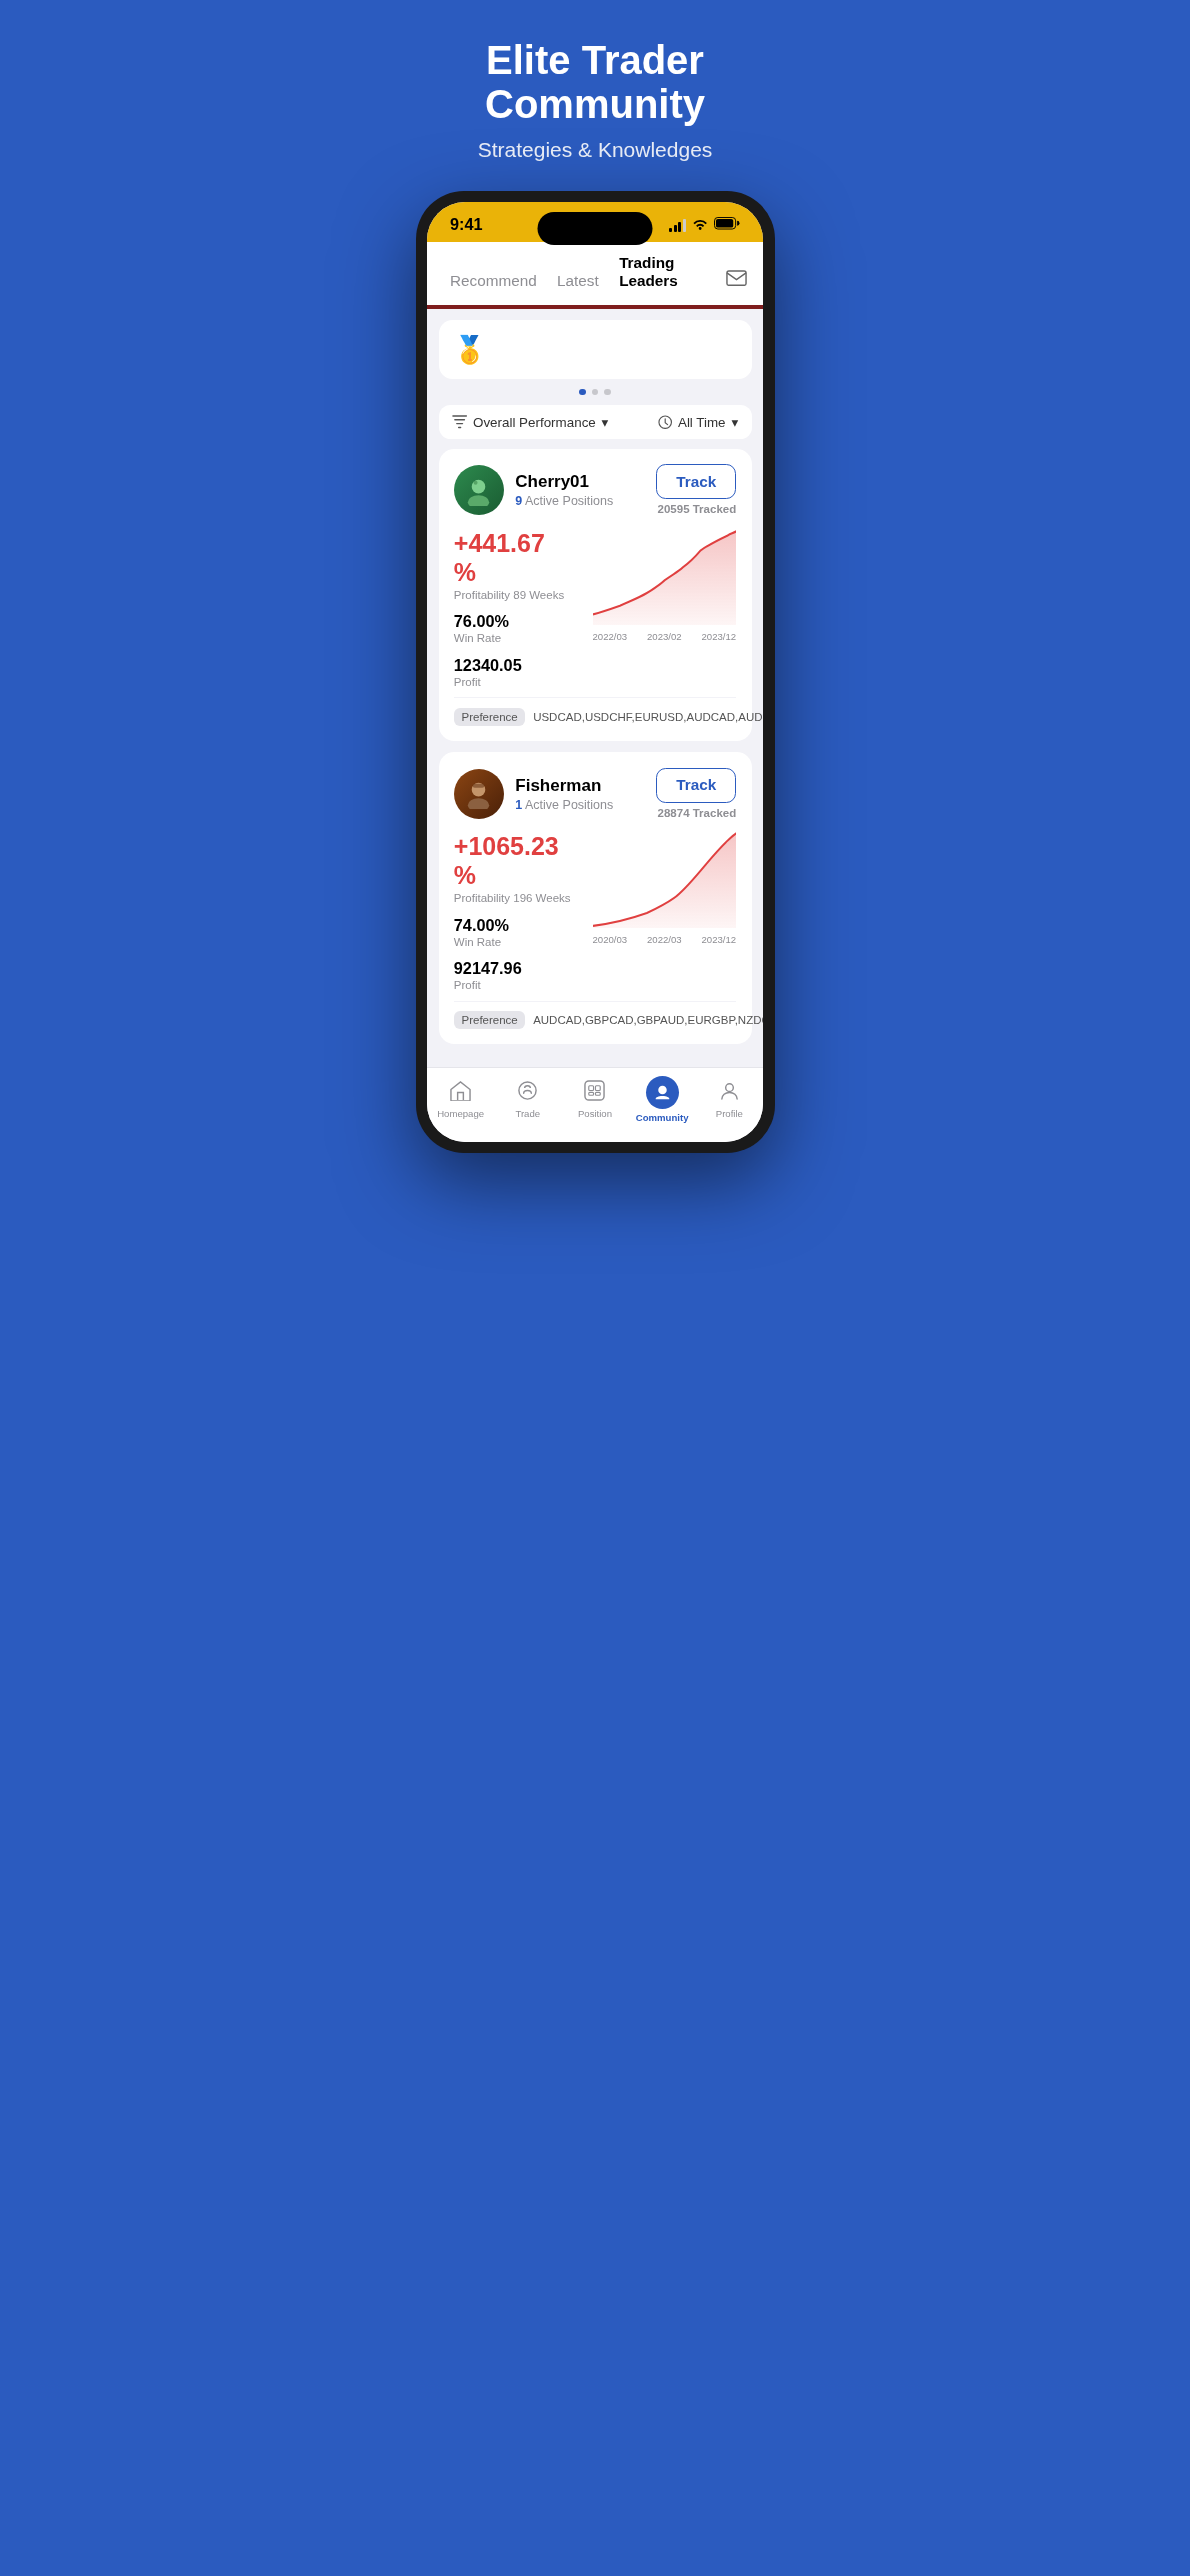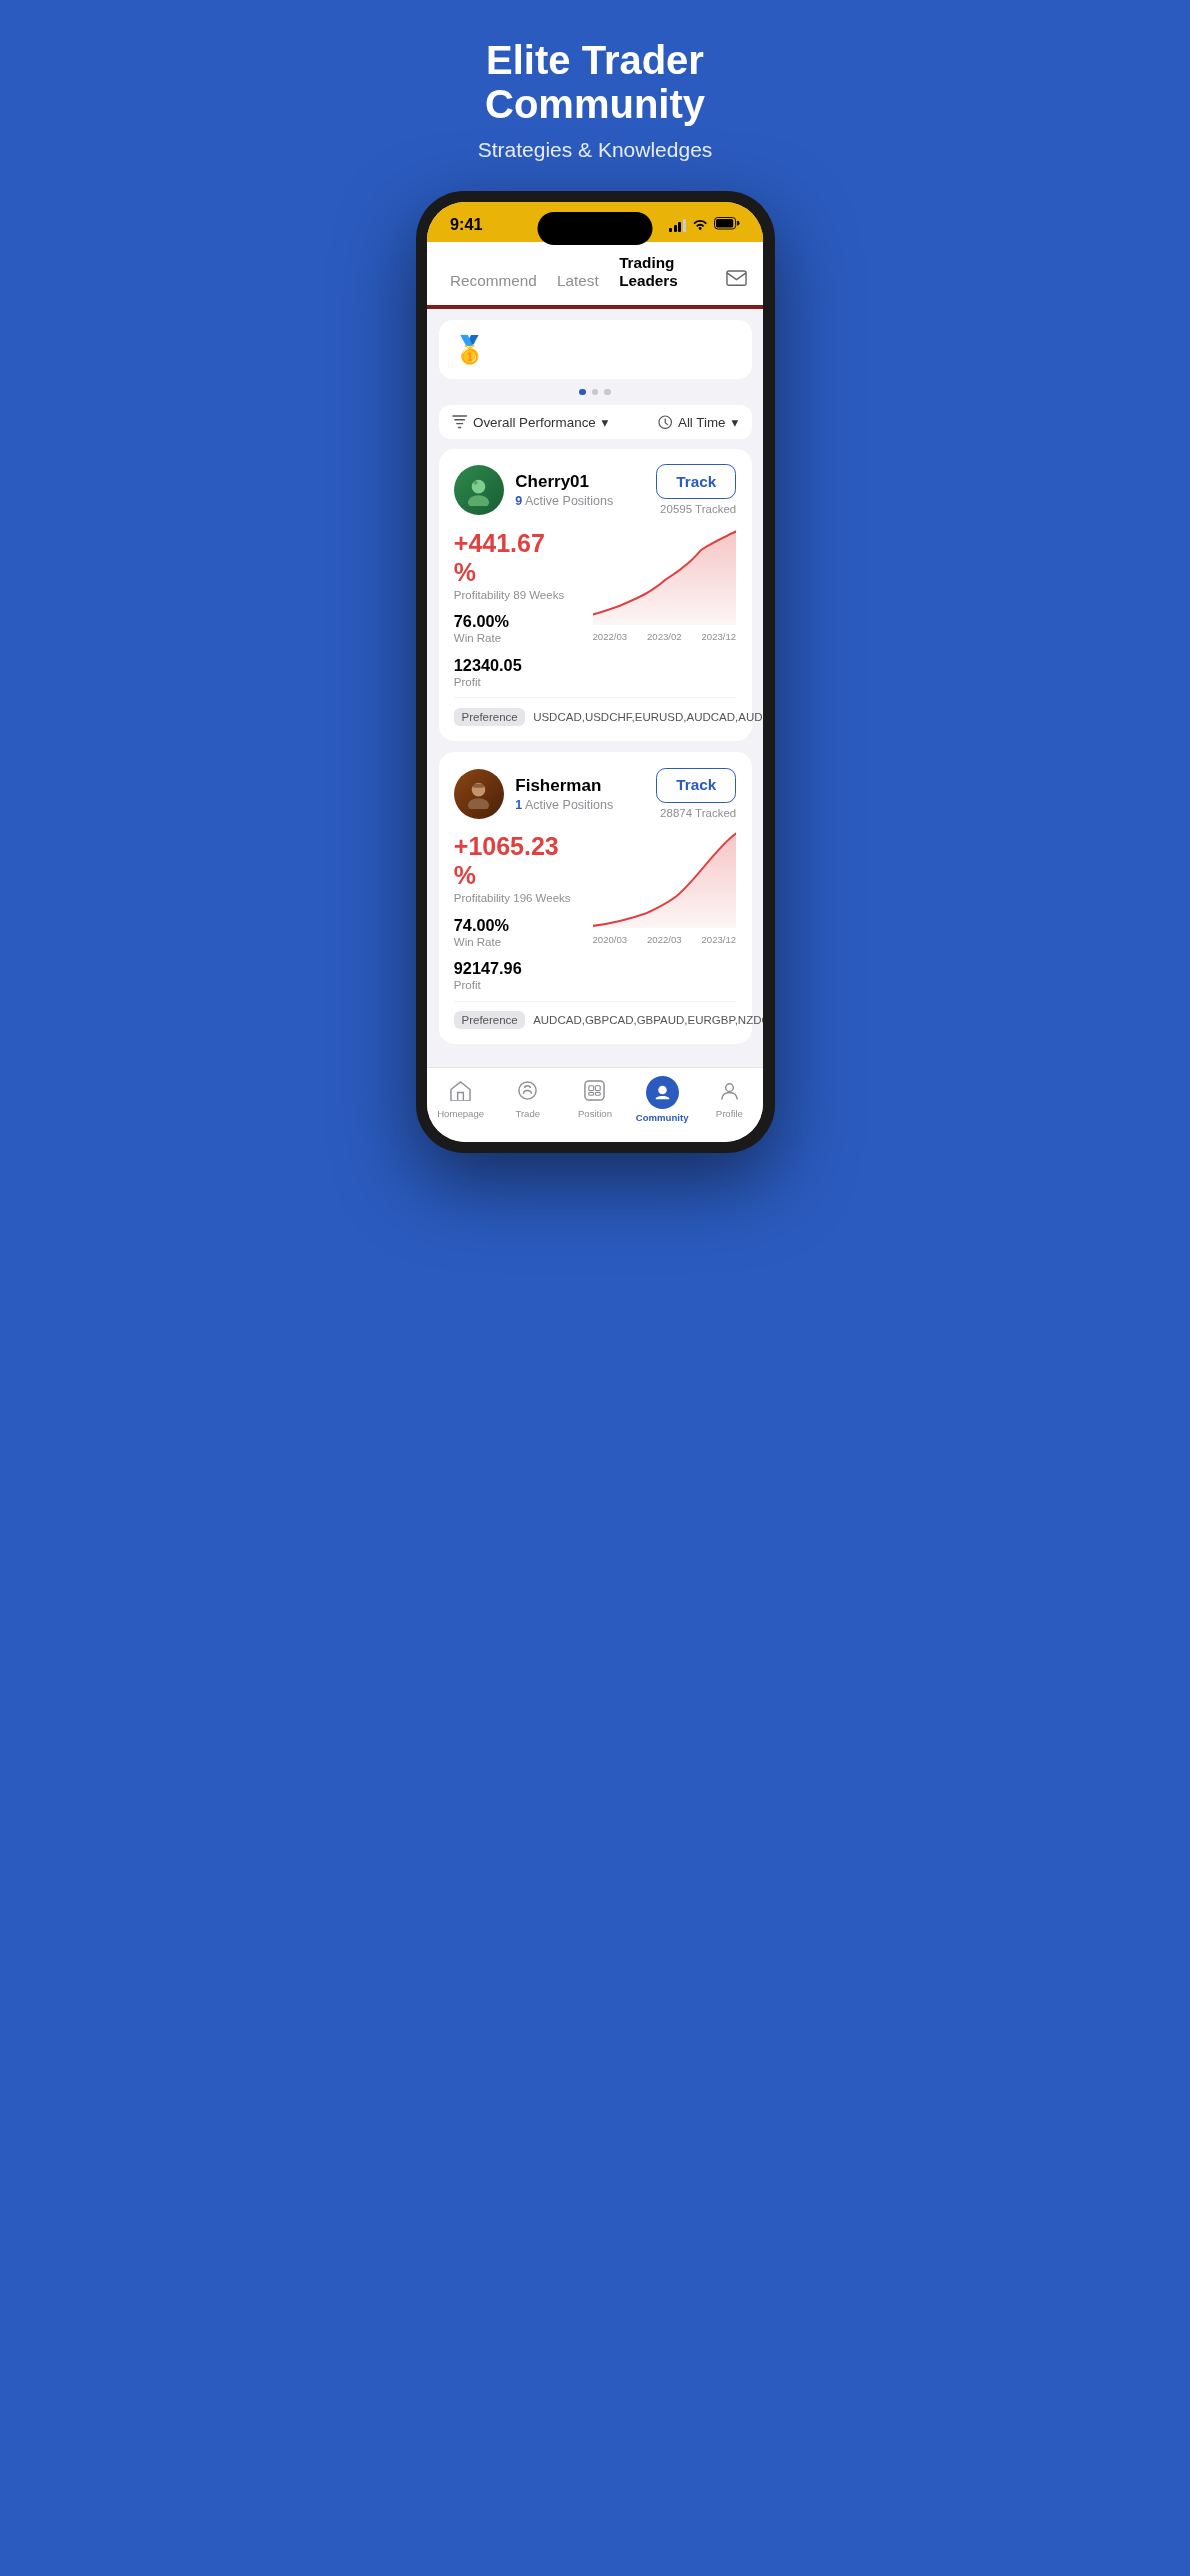--- a/index.html
+++ b/index.html
@@ -247,20 +247,21 @@
       color: #2b5bbf;
       border-radius: 9.6px;
       padding: 7.7px 19px;
       font-size: 15.3px;
       font-weight: 700;
       cursor: pointer;
     }
     .tracked-count {
       font-size: 11.5px;
       color: #8e8e93;
+      font-weight: bold;
     }
     .trader-stats {
       display: flex;
       gap: 19px;
       margin-bottom: 9.6px;
     }
     .stat-col { flex: 1; }
     .chart-col {
       flex: 1.2;
       position: relative;

